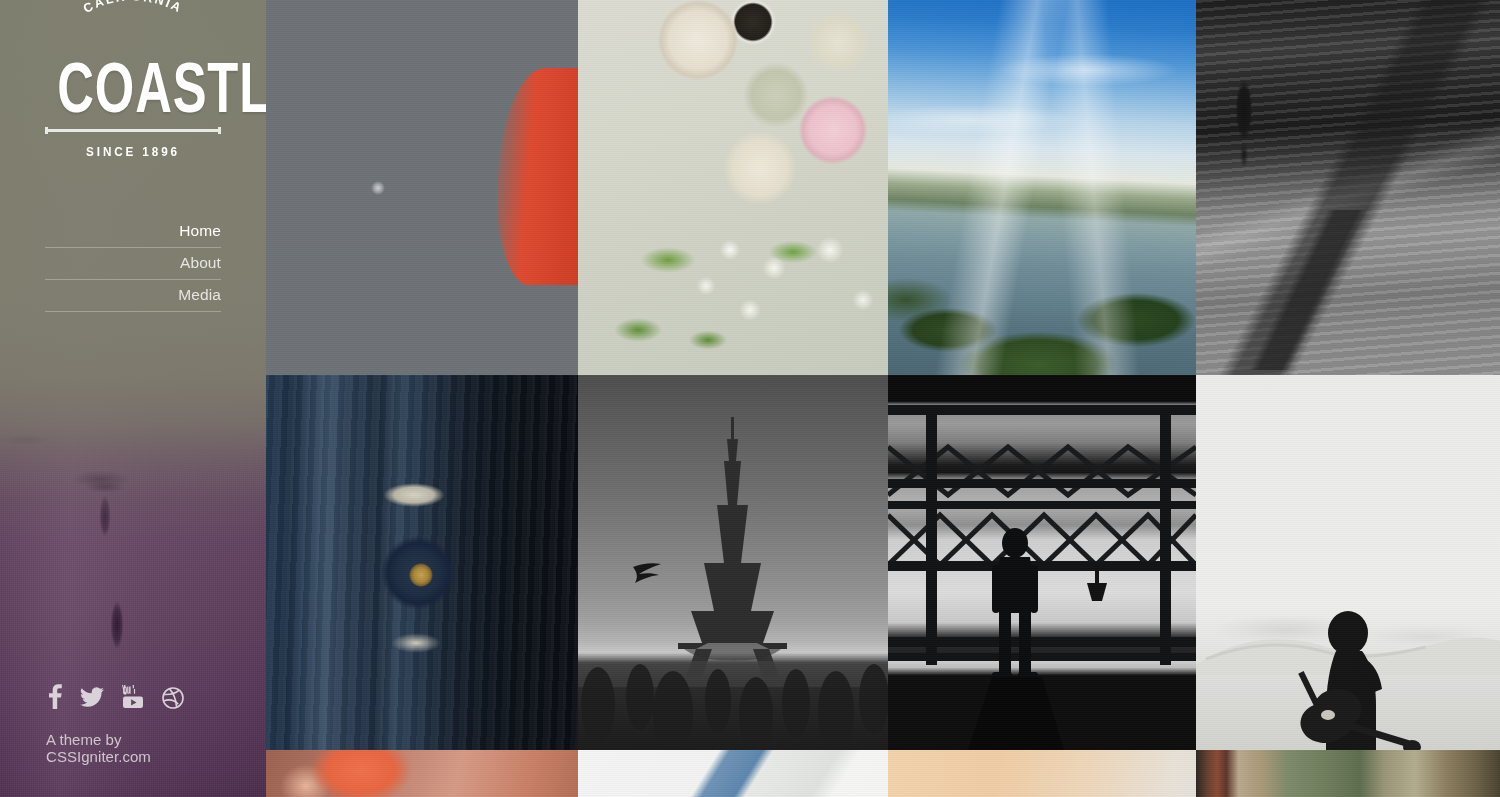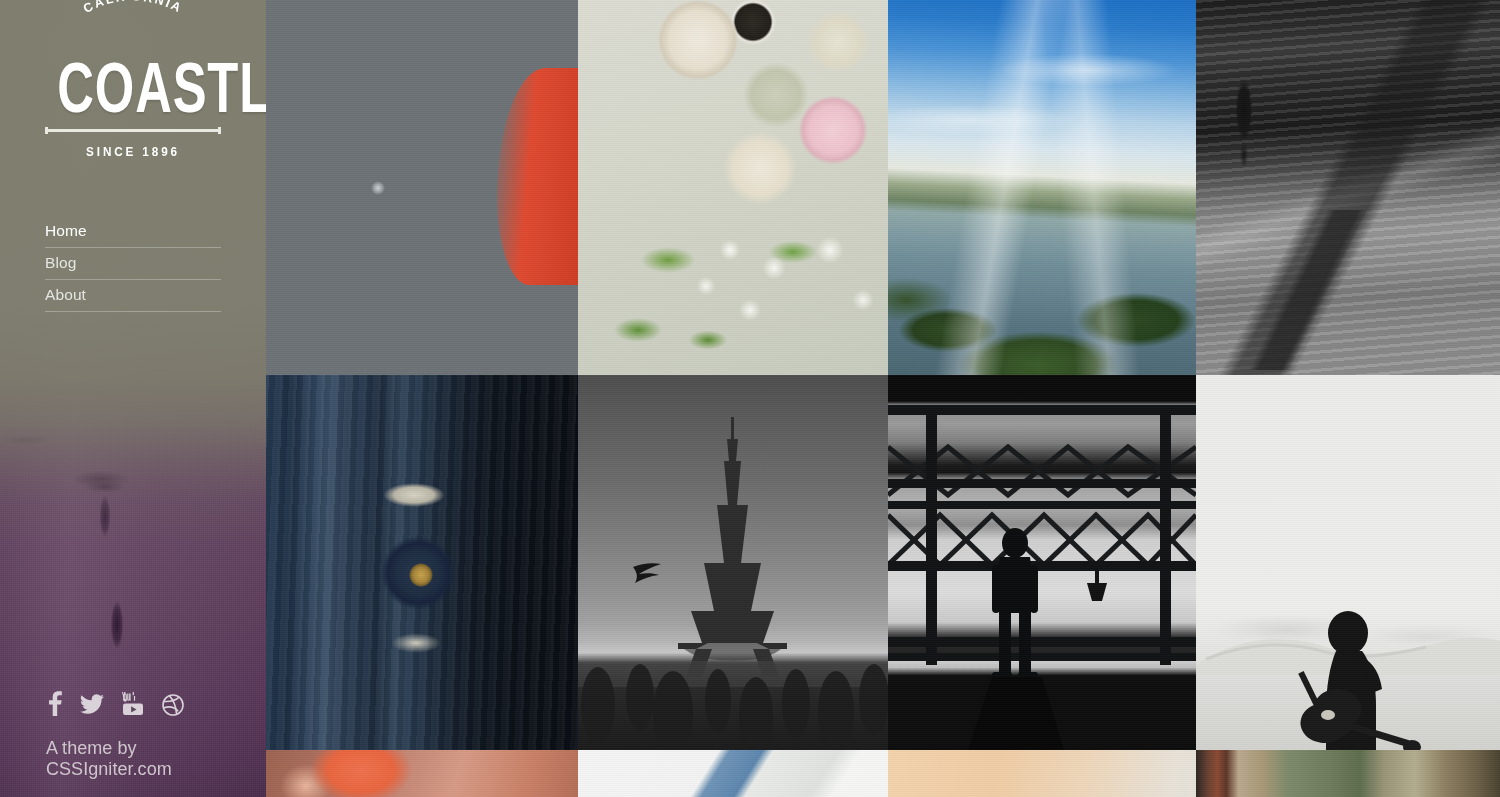--- a/index.html
+++ b/index.html
@@ -122,21 +122,21 @@
   .logo-since {
     margin-top:9px;
     color:#ffffff;
     font-size:13px;
     font-weight:bold;
     letter-spacing:3.2px;
     transform:scaleX(.9);
   }
 
   
-  .nav { margin-top:57px; }
+  .nav { margin-top:57px;text-align:right; }
   .nav-item {
     position:relative;
     display:flex; align-items:center;
     height:32px;
     border-bottom:1px solid rgba(255,255,255,.28);
     color:rgba(255,255,255,.80);
     font-size:15.5px;
     letter-spacing:.1px;
     cursor:pointer;
   }
@@ -154,22 +154,22 @@
   .sb-spacer { flex:1; }
   .social {
     display:flex; align-items:flex-end; gap:18px;
     margin-bottom:22px;
     padding-left:2px;
   }
   .social a { display:block; color:#d9d2d9; line-height:0; cursor:pointer; }
   .social svg { display:block; }
   .credit {
     color:#cfc6cd;
-    font-size:18px;
-    margin-bottom:17px;
+    font-size:15px;
+    margin-bottom:32px;
     padding-left:1px;
     letter-spacing:.05px;
   }
 
   
   .gallery {
     position:relative;
     width:1234px; height:797px;
     flex:0 0 1234px;
     display:grid;
@@ -406,30 +406,30 @@
       </div>
 
       <nav class="nav">
 
         <div class="nav-item active">
           <span class="nav-label">Home</span>
           <span class="nav-chevron"></span>
         </div>
 
 
-        <div class="nav-item">
-          <span class="nav-label">Blog</span>
-          <span class="nav-chevron"></span>
-        </div>
 
         <div class="nav-item">
           <span class="nav-label">About</span>
           <span class="nav-chevron"></span>
         </div>
 
+        <div class="nav-item">
+          <span class="nav-label">Media</span>
+          <span class="nav-chevron"></span>
+        </div>
 
 
       </nav>
 
       <div class="sb-spacer"></div>
 
       <div class="social">
         <a title="Facebook">
           <svg width="15" height="25" viewBox="0 0 15 25" fill="currentColor" aria-hidden="true">
             <path d="M10.2 25V13.6h3.8l.6-4.4h-4.4V6.4c0-1.3.35-2.15 2.2-2.15H14.8V.3C14.4.25 13 .15 11.4.15 8 .15 5.7 2.2 5.7 6v3.2H2v4.4h3.7V25z"></path>

